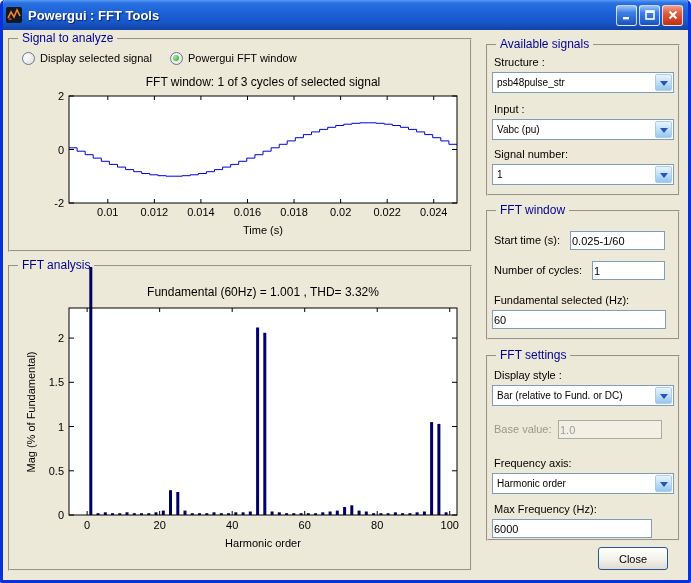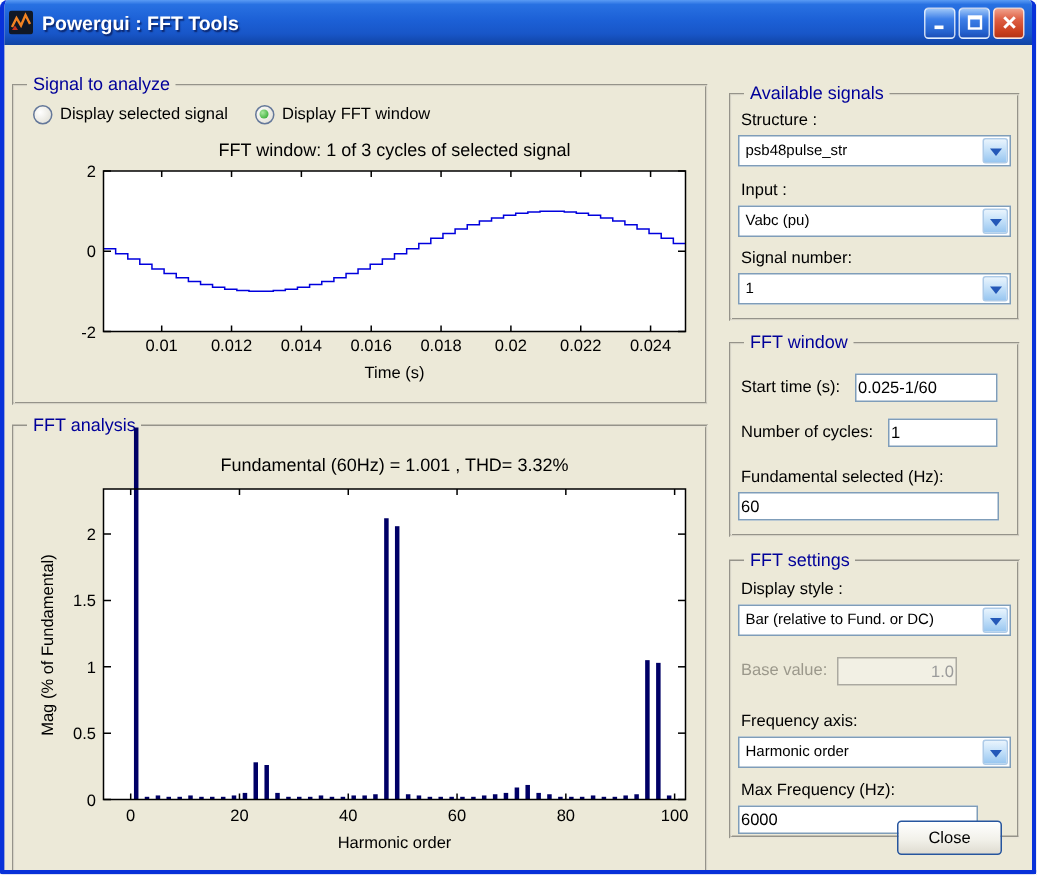--- a/index.html
+++ b/index.html
@@ -15,21 +15,21 @@
               text-shadow:1px 1px 1px rgba(0,0,40,.6);flex:1;}
   .winbtns{display:flex;gap:2px;margin-right:2px;}
   .wb{width:21px;height:21px;border-radius:3px;border:1px solid rgba(255,255,255,.75);
       display:flex;align-items:center;justify-content:center;}
   .wb.blue{background:linear-gradient(180deg,#9CC5F8,#3D7FE8 35%,#2563CF 80%,#1B4FB8);}
   .wb.red{background:linear-gradient(180deg,#F0A08A,#DE6146 35%,#C93E1D 80%,#B33316);}
   .app-icon{width:16px;height:16px;display:inline-block;}
 
   .body{position:absolute;left:0;top:30px;width:685px;height:550px;background:#ECE9D8;}
 
-  .group{position:absolute;border:2px groove #E9E6D8;margin-top:18px;}
+  .group{position:absolute;border:2px groove #E9E6D8;}
   .group-label{position:absolute;top:-9px;left:8px;background:#ECE9D8;padding:0 4px;
                font-size:12px;color:var(--group-label,#000099);white-space:nowrap;}
 
   .lbl{position:absolute;font-size:11px;color:#000;white-space:nowrap;}
   .lbl.disabled{color:#9B988B;}
 
   .radio{position:absolute;width:13px;height:13px;border-radius:50%;
          background:radial-gradient(circle at 35% 35%,#fff,#DDDBD0);border:1px solid #64789A;}
   .radio.checked::after{content:"";position:absolute;left:2px;top:2px;width:6px;height:6px;border-radius:50%;
          background:radial-gradient(circle at 35% 35%,#A9E8A0,#1FA11F);}
@@ -89,21 +89,21 @@
     </span>
   </div>
 
   <div class="body">
 
     <div class="group" style="left:5px;top:8px;width:464px;height:214px">
       <span class="group-label">Signal to analyze</span>
       <span class="radio" style="left:12px;top:12px"></span>
       <span class="lbl" style="left:30px;top:12px">Display selected signal</span>
       <span class="radio checked" style="left:160px;top:12px"></span>
-      <span class="lbl" style="left:178px;top:12px">Display FFT window</span>
+      <span class="lbl" style="left:178px;top:12px">Powergui FFT window</span>
 
       <svg class="plot" id="plot1" style="left:-1px;top:33px" width="462" height="176">
         <rect x="60" y="23" width="388" height="107" fill="#ffffff"></rect>
         <text class="ptitle" x="254" y="13" text-anchor="middle">FFT window: 1 of 3 cycles of selected signal</text>
         <text x="254" y="161" text-anchor="middle">Time (s)</text>
         <g id="plot1-render">
             <path d="M60.0,74.8 L68.1,74.8 L68.1,78.2 L76.2,78.2 L76.2,81.7 L84.2,81.7 L84.2,85.1 L92.3,85.1 L92.3,88.3 L100.4,88.3 L100.4,91.4 L108.5,91.4 L108.5,94.1 L116.6,94.1 L116.6,96.6 L124.7,96.6 L124.7,98.7 L132.7,98.7 L132.7,100.5 L140.8,100.5 L140.8,101.8 L148.9,101.8 L148.9,102.7 L157.0,102.7 L157.0,103.2 L165.1,103.2 L165.1,103.2 L173.2,103.2 L173.2,102.7 L181.2,102.7 L181.2,101.8 L189.3,101.8 L189.3,100.5 L197.4,100.5 L197.4,98.7 L205.5,98.7 L205.5,96.6 L213.6,96.6 L213.6,94.1 L221.7,94.1 L221.7,91.4 L229.7,91.4 L229.7,88.3 L237.8,88.3 L237.8,85.1 L245.9,85.1 L245.9,81.7 L254.0,81.7 L254.0,78.2 L262.1,78.2 L262.1,74.8 L270.2,74.8 L270.2,71.3 L278.2,71.3 L278.2,67.9 L286.3,67.9 L286.3,64.7 L294.4,64.7 L294.4,61.6 L302.5,61.6 L302.5,58.9 L310.6,58.9 L310.6,56.4 L318.7,56.4 L318.7,54.3 L326.7,54.3 L326.7,52.5 L334.8,52.5 L334.8,51.2 L342.9,51.2 L342.9,50.3 L351.0,50.3 L351.0,49.8 L359.1,49.8 L359.1,49.8 L367.2,49.8 L367.2,50.3 L375.2,50.3 L375.2,51.2 L383.3,51.2 L383.3,52.5 L391.4,52.5 L391.4,54.3 L399.5,54.3 L399.5,56.4 L407.6,56.4 L407.6,58.9 L415.7,58.9 L415.7,61.6 L423.7,61.6 L423.7,64.7 L431.8,64.7 L431.8,67.9 L439.9,67.9 L439.9,71.3 L448.0,71.3 " fill="none" stroke="#0000DD" stroke-width="1"></path>
             <line x1="98.8006983986032" y1="130" x2="98.8006983986032" y2="126" stroke="#000"></line>
             <line x1="98.8006983986032" y1="23" x2="98.8006983986032" y2="27" stroke="#000"></line>
             <text x="98.8006983986032" y="143" text-anchor="middle">0.01</text>
@@ -268,21 +268,21 @@
     </div>
 
     <div class="group" style="left:483px;top:325px;width:194px;height:186px">
       <span class="group-label">FFT settings</span>
       <span class="lbl" style="left:6px;top:12px">Display style :</span>
       <div class="combo" style="left:4px;top:28px;width:182px">
         <span>Bar (relative to Fund. or DC)</span>
         <span class="combo-arrow"></span>
       </div>
       <span class="lbl disabled" style="left:6px;top:66px">Base value:</span>
-      <input class="tfield disabled" style="left: 70px; top: 63px; width: 80px; text-align: right;" disabled="" value="1.0">
+      <input class="tfield disabled" style="left: 70px; top: 63px; width: 104px;" disabled="" value="1.0">
       <span class="lbl" style="left:6px;top:100px">Frequency axis:</span>
       <div class="combo" style="left:4px;top:116px;width:182px">
         <span>Harmonic order</span>
         <span class="combo-arrow"></span>
       </div>
       <span class="lbl" style="left:6px;top:146px">Max Frequency (Hz):</span>
       <input class="tfield" style="left: 4px; top: 162px; width: 160px;" value="6000">
     </div>
 
     <button class="xpbtn default" style="left:499px;top:517px;width:66px">Display</button>

